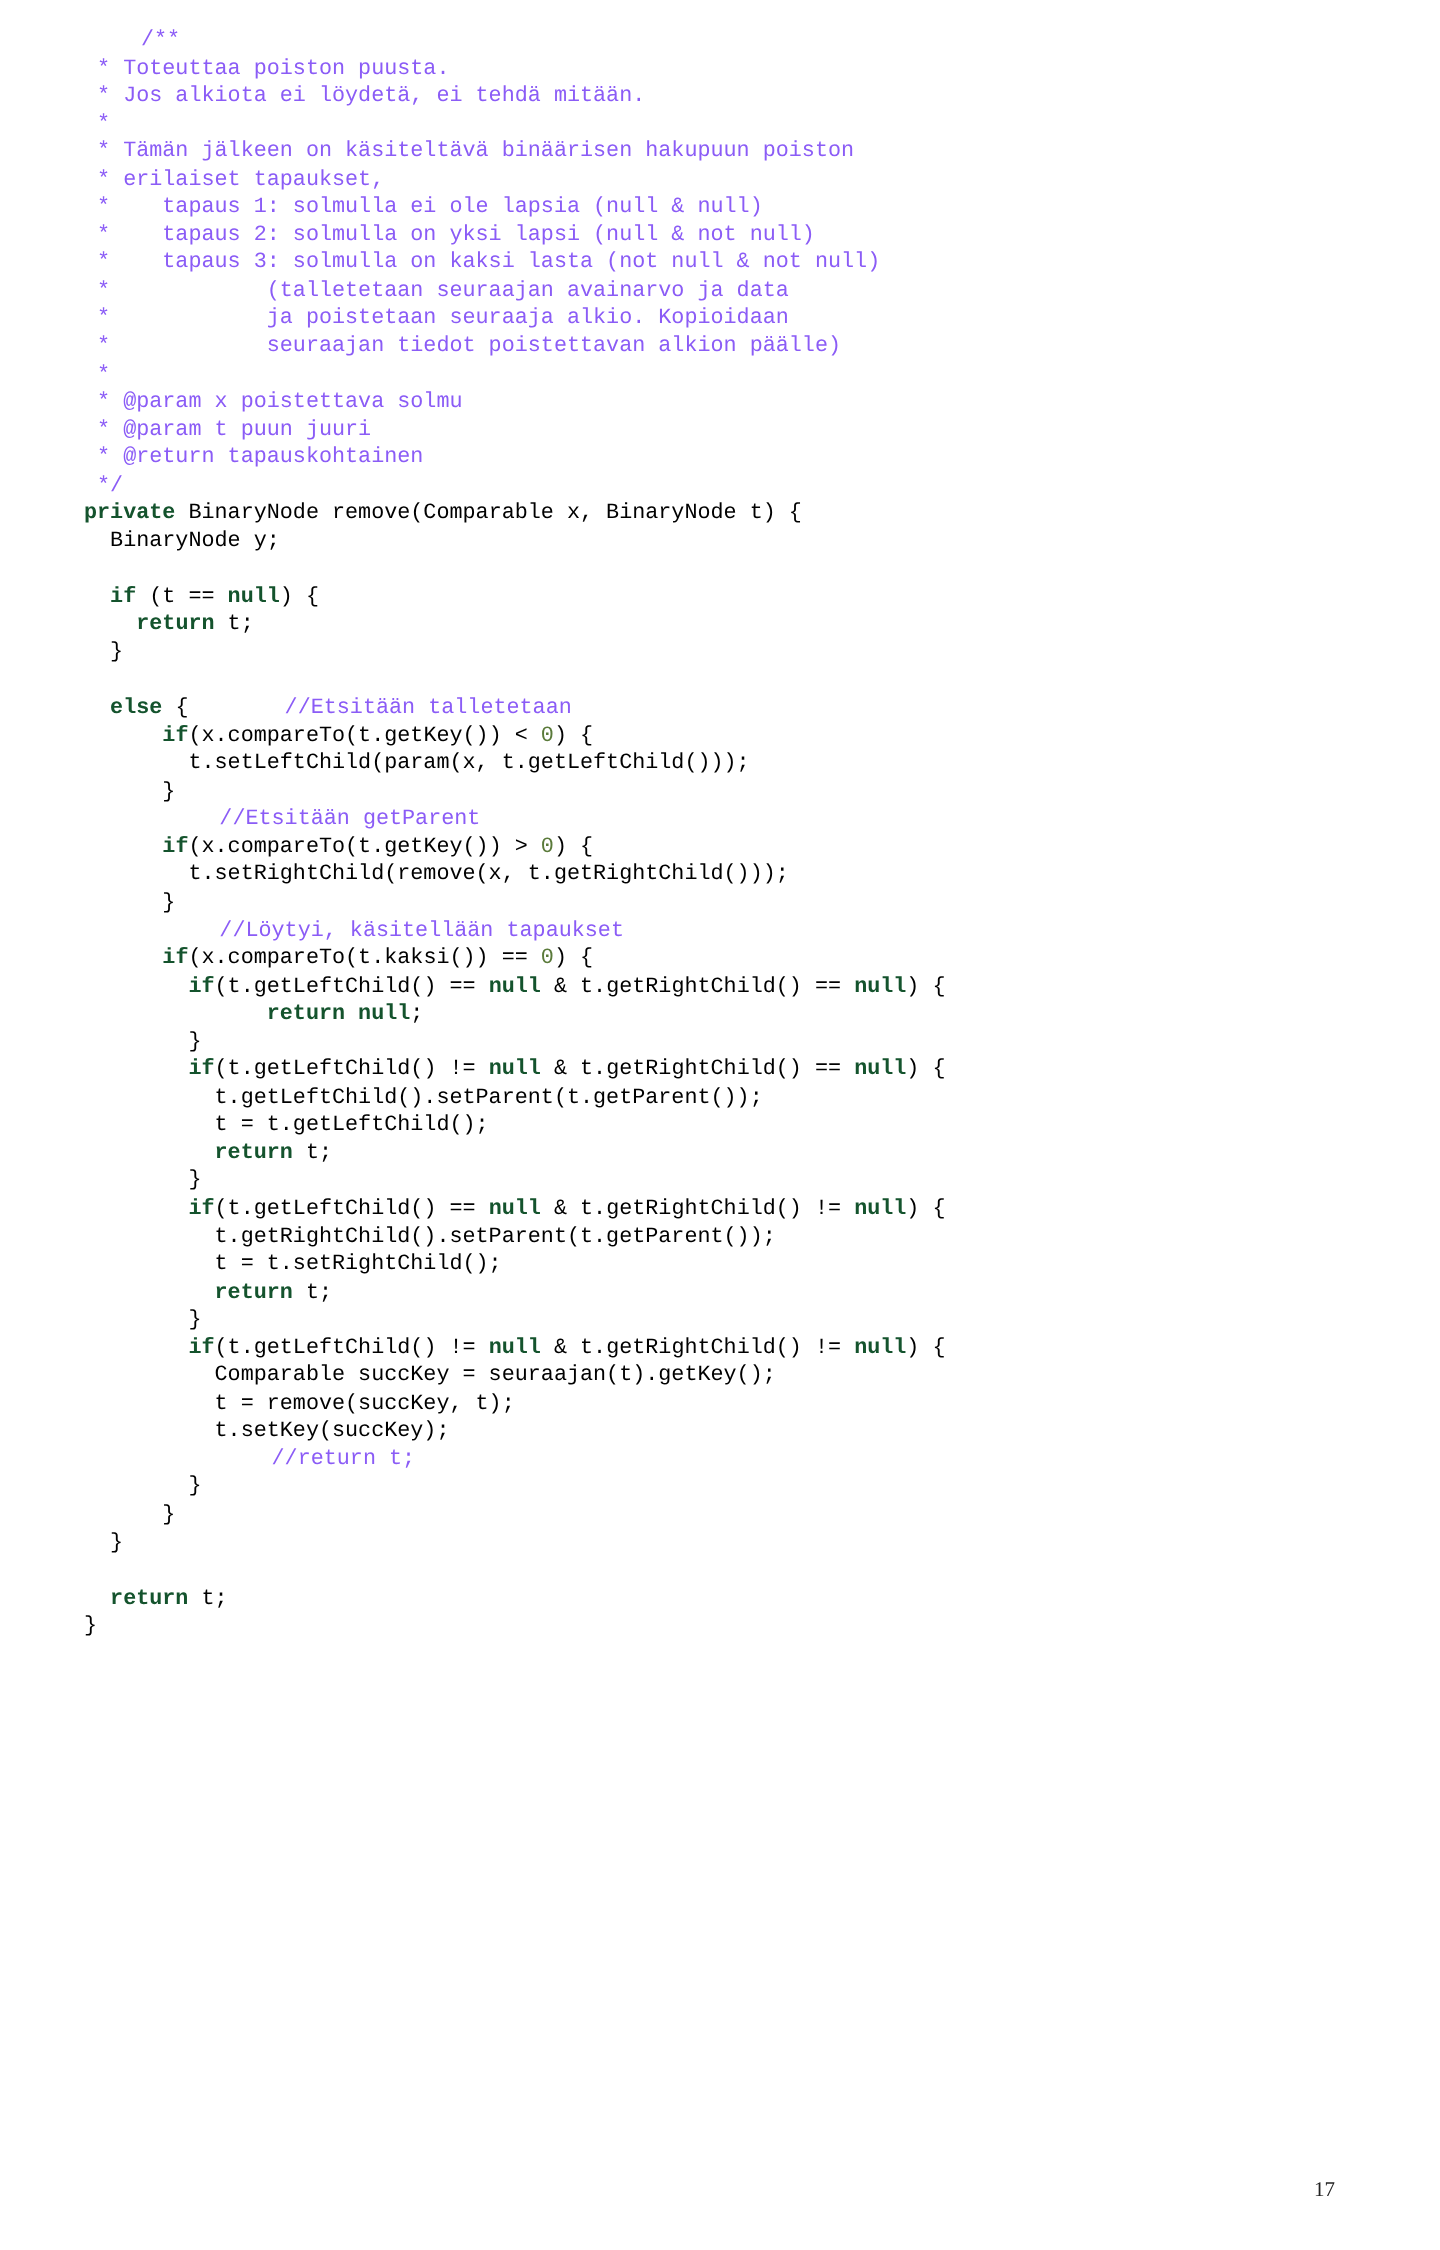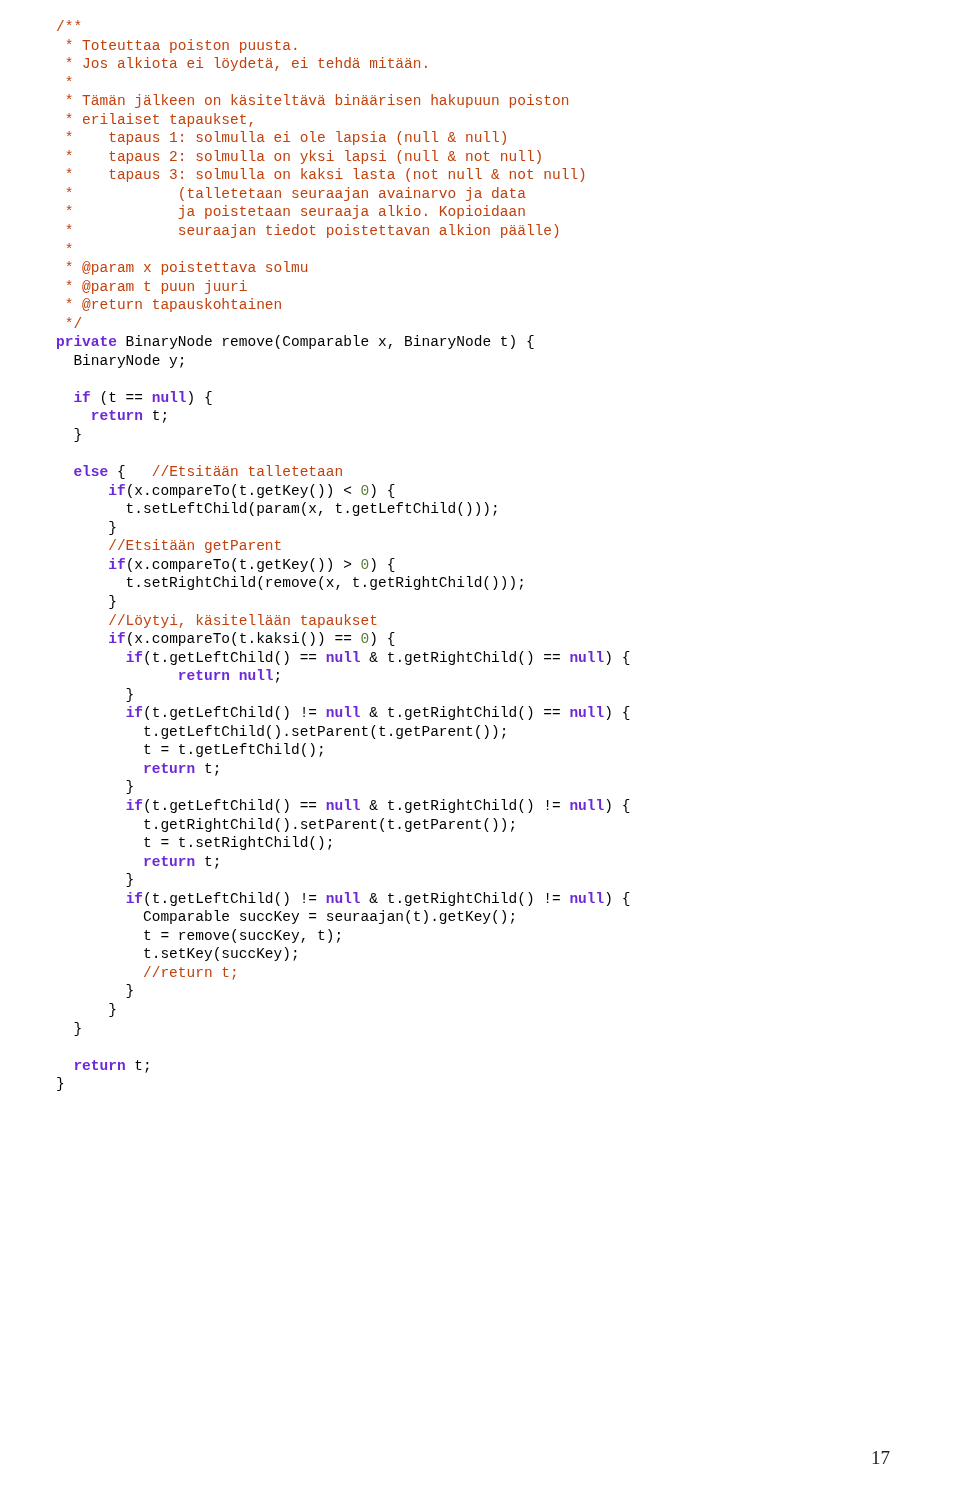--- a/index.html
+++ b/index.html
@@ -15,29 +15,29 @@
     min-height: 1500px;
     padding: 18px 40px 30px 56px;
     box-sizing: border-box;
     position: relative;
   }
   pre {
     margin: 0;
     font-family: inherit;
     white-space: pre;
   }
-  .c-comment { color: #c2410c; }
-  .c-keyword { color: #6d28d9; font-weight: bold; }
+  .c-comment { color: #8b5cf6; margin-left: 38px; }
+  .c-keyword { color: #14532d; font-weight: bold; }
   .c-num { color: #5a7a3a; }
   .pageno {
     position: absolute;
     bottom: 30px;
     right: 70px;
     font-family: Georgia, "Times New Roman", serif;
-    font-size: 19px;
+    font-size: 14px;
     color: #222;
     margin-left: 41px;
   }
 </style>
 </head>
 <body>
 
 <div class="page">
 <pre><span class="c-comment"><span>/**</span>
 <span> * Toteuttaa poiston puusta.</span>

